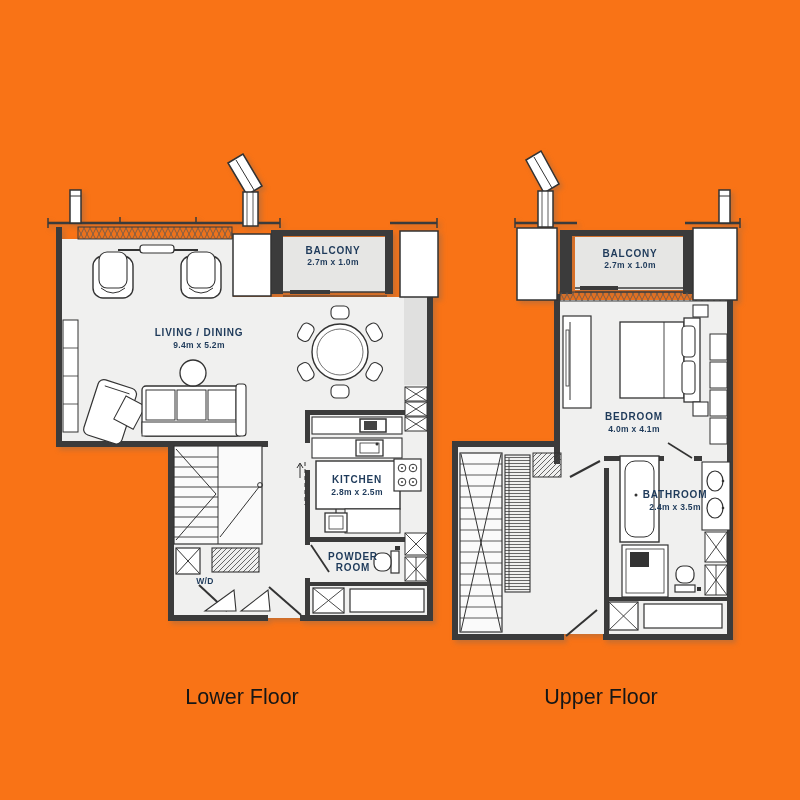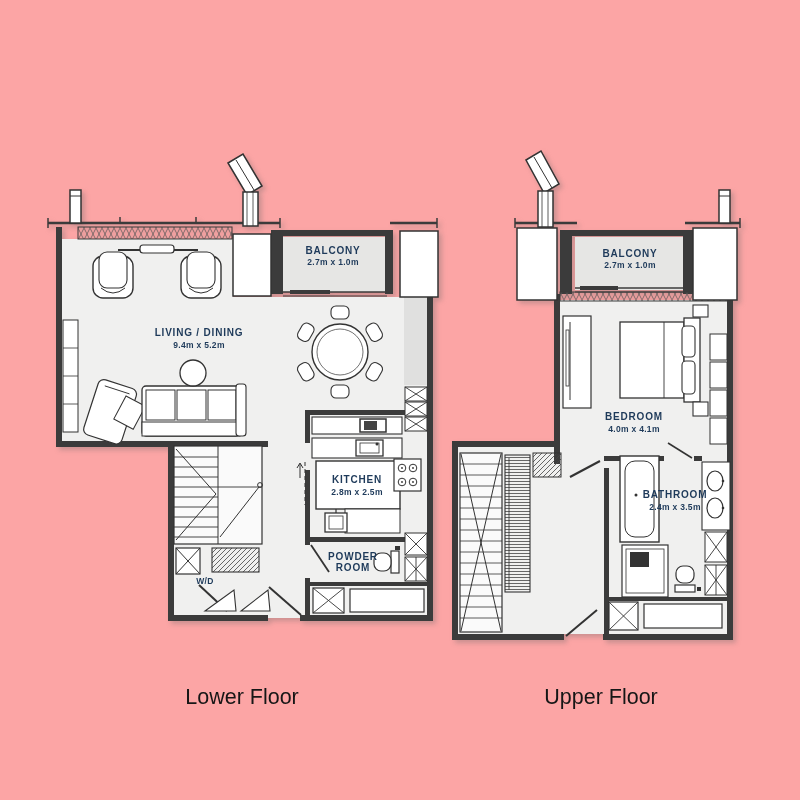--- a/index.html
+++ b/index.html
@@ -1,16 +1,16 @@
 <!DOCTYPE html>
 <html><head>
 <meta charset="utf-8">
 <style>
   html,body{margin:0;padding:0;background:#ffffff;}
-  .page{position:relative;width:800px;height:800px;background:#fca5a5;overflow:hidden;
+  .page{position:relative;width:800px;height:800px;background:#f97316;overflow:hidden;
         font-family:"Liberation Sans",sans-serif;}
   svg{display:block;}
   .wall{fill:#3b3b3b;}
   .wline{stroke:#3b3b3b;fill:none;}
   .thin{stroke:#333;fill:none;}
   .furn{fill:#ffffff;stroke:#333;}
   .floor{fill:#f0f0ef;}
   .balc{fill:#e6e6e4;}
   .band{fill:#e0e0df;}
   .shadow{filter:drop-shadow(3px 3px 2.5px rgba(100,100,100,.33));}

